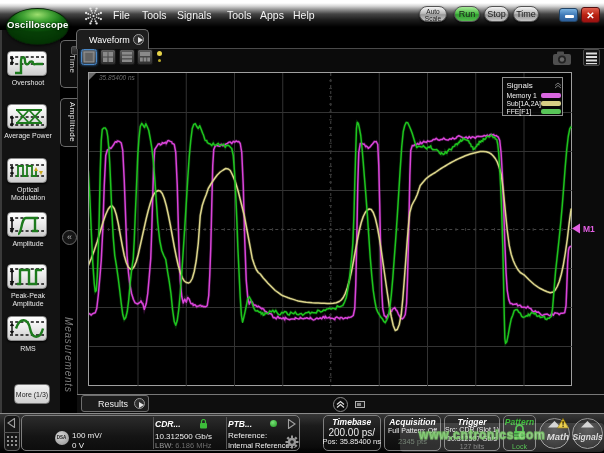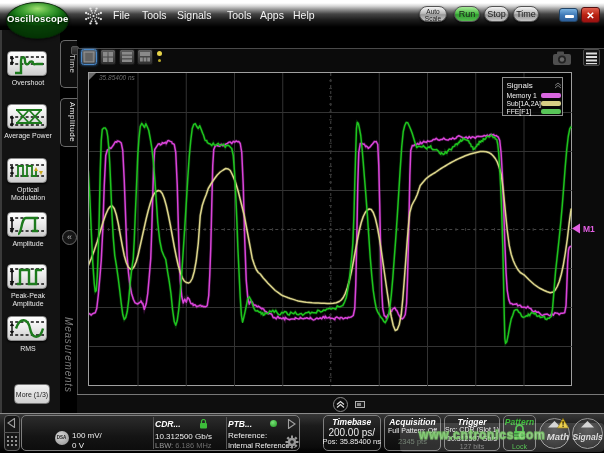--- a/index.html
+++ b/index.html
@@ -2,21 +2,21 @@
 <html><head><meta charset="utf-8">
 <style>
 * { margin:0; padding:0; box-sizing:border-box; }
 body { background:#000; }
 #win { position:relative; width:604px; height:453px; background:#000; overflow:hidden;
   font-family:"Liberation Sans",sans-serif; }
 .abs { position:absolute; }
 
 #topbar { left:0; top:0; width:604px; height:30px;
   background:linear-gradient(180deg,#ffffff 0px,#ffffff 3px,#d8d8d8 6px,#8a8a8a 10px,#444 14px,#1c1c1c 20px,#000 27px); }
-#logo { left:6px; top:2px; width:63px; height:37px; border-radius:50%;
+#logo { left:6px; top:8px; width:63px; height:37px; border-radius:50%;
   background:radial-gradient(ellipse 65% 50% at 50% 16%, #9fe070 0%, #46a838 35%, #177a17 65%, #073f07 100%);
   border:1px solid #062206; z-index:9;
   box-shadow:inset 0 -4px 8px rgba(0,40,0,.6), 0 1px 3px rgba(0,0,0,.7);}
 #logo span { position:absolute; width:100%; text-align:center; top:10px; color:#fff;
   font-size:9.5px; font-weight:bold; letter-spacing:.2px; text-shadow:0 1px 2px #042a04,1px 0 2px #042a04; }
 .menu { top:9px; color:#f5f5f5; font-size:10.5px; }
 .pill { top:6px; height:16px; border-radius:8px; border:1px solid #555; color:#1a1a1a;
   background:linear-gradient(#f4f4f4,#bdbdbd 45%,#999 55%,#c4c4c4); text-align:center;
   font-size:9px; line-height:14px; box-shadow:0 1px 2px rgba(0,0,0,.6); }
 
@@ -182,20 +182,24 @@
   <div class="abs slab" style="top:344.5px">RMS</div>
   <div class="abs" id="morebtn">More (1/3)</div>
   <div class="abs vtab" style="top:40px;height:48px">Time</div>
   <div class="abs vtab" style="top:98px;height:49px;color:#e8e8e8">Amplitude</div>
   <div class="abs" id="collapse">«</div>
   <div class="abs" id="meas">Measurements</div>
 
   <div class="abs" style="left:71px;top:46px;width:8px;height:9px;background:linear-gradient(#444,#222);border:1px solid #555;border-radius:2px"></div>
 
   <div class="abs" id="mainpanel"></div>
+  <div class="abs" id="wavetab">
+      <span>Waveform</span>
+      <div class="abs playc" style="left:56px;top:3.5px"></div>
+    </div>
 
   <div class="abs tbtn" style="left:81px;border-color:#4a88c8;box-shadow:0 0 3px #3f7ab8, inset 0 0 2px #3f7ab8">
     <svg width="14" height="14" style="position:absolute;left:0px;top:0px">
         <rect x="2" y="2" width="10" height="10" fill="#6a6a6a" stroke="#999" stroke-width="1"></rect>
         <path d="M4 4h6M4 6h6M4 8h6M4 10h6" stroke="#555" stroke-width=".6"></path>
       </svg>
     </div>
   <div class="abs tbtn" style="left:99.8px">
     <svg width="14" height="14" style="position:absolute;left:0px;top:0px">
         <g fill="#8a8a8a">
@@ -378,20 +382,24 @@
     <span class="abs ltxt" style="top:29.5px">FFE[F1]</span>
       <div class="abs lsw" style="top:31px;background:#58c558"></div>
   </div>
 
   <svg class="abs" style="left:572px;top:223px" width="32" height="12">
     <polygon points="0,5.5 8,0.5 8,10.5" fill="#e35fe3"></polygon>
     <text x="11" y="9" fill="#e35fe3" font-size="8.5" font-weight="bold" font-family="Liberation Sans">M1</text>
   </svg>
 
   <div class="abs" id="results"></div>
+  <div class="abs" id="rtab">
+      <span>Results</span>
+      <div class="abs playc" style="left:52px;top:2.5px"></div>
+    </div>
 
   <div class="abs" id="botbar"></div>
 
   <div class="abs" style="left:3.5px;top:414.5px;width:16px;height:36px;border:1px solid #636363;border-radius:4px;background:#161616"></div>
   <svg class="abs" style="left:7px;top:418px" width="9" height="10">
       <polygon points="7.5,0.5 7.5,9.5 1,5" fill="none" stroke="#a0a0a0" stroke-width="1.1"></polygon>
     </svg>
   <div class="abs" style="left:4px;top:432px;width:15px;height:1px;background:#555"></div>
   <svg class="abs" style="left:6.5px;top:436px" width="10" height="11">
       <g fill="#909090">

